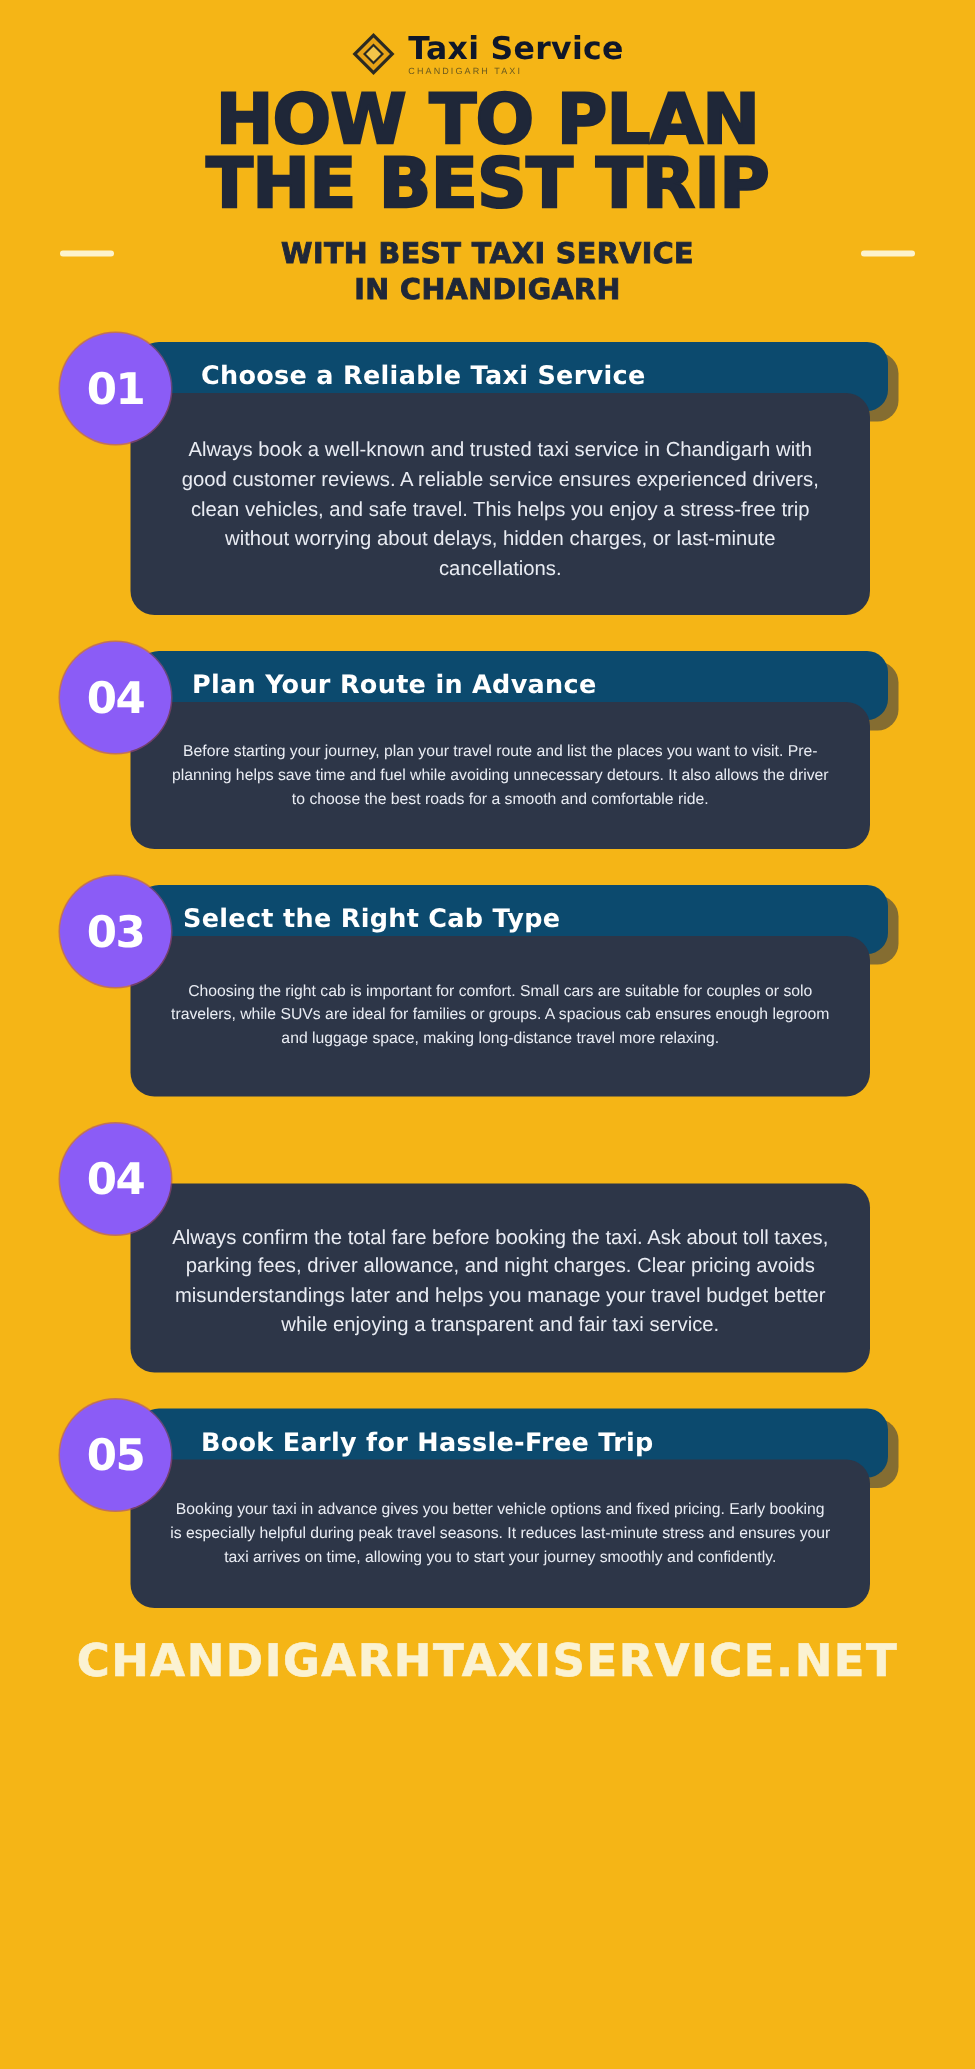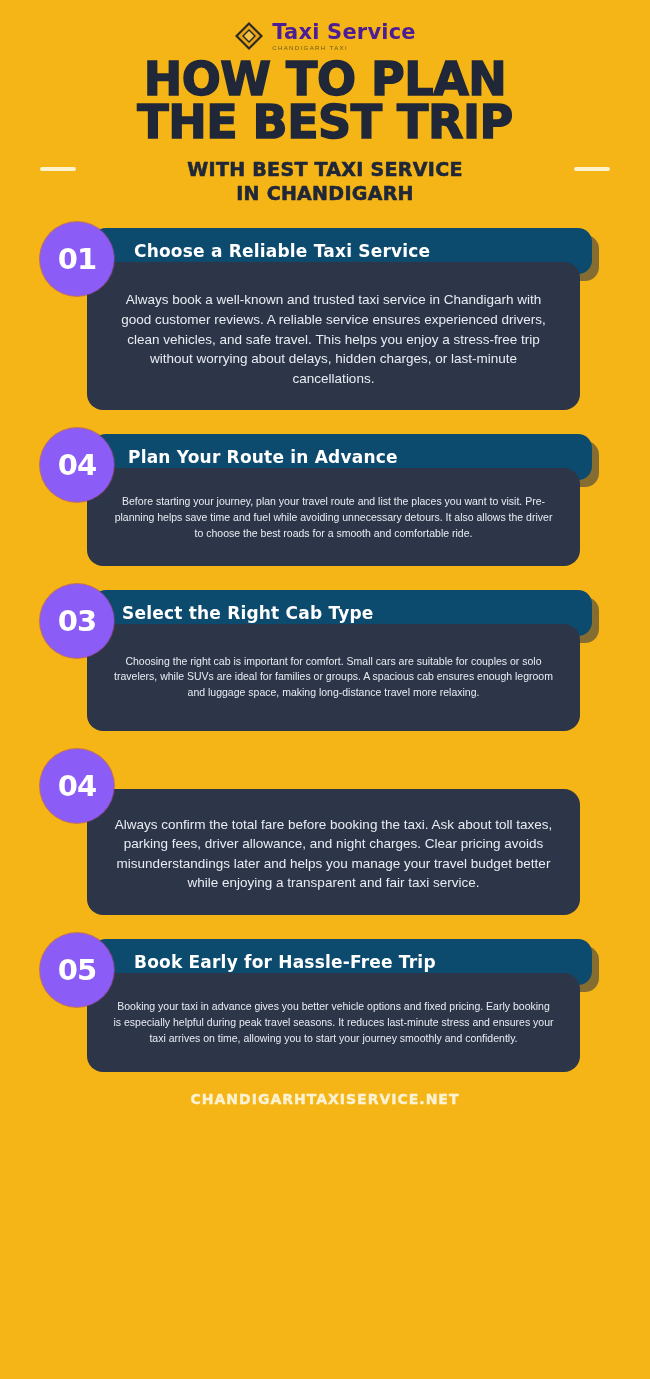--- a/index.html
+++ b/index.html
@@ -41,21 +41,21 @@
   }
   .logo-text-wrap {
     display: flex;
     flex-direction: column;
     align-items: flex-start;
     line-height: 1;
   }
   .logo-text {
     font-size: 21px;
     font-weight: bold;
-    color: #4c1d95;
+    color: #0f172a;
     letter-spacing: 0.2px;
     font-family: "DejaVu Sans", sans-serif;
   }
   .logo-sub {
     font-size: 6px;
     color: #6b5a1f;
     letter-spacing: 1.4px;
     margin-top: 2px;
     font-family: "Liberation Sans", sans-serif;
   }
@@ -192,21 +192,21 @@
   .step.s3 .head-bar { padding-left: 30px; }
   .step.s2 .head-bar { padding-left: 36px; }
 
   
   .footer {
     text-align: center;
     margin-top: 10px;
   }
   .footer-text {
     font-family: "DejaVu Sans", sans-serif;
-    font-size: 14px;
+    font-size: 30px;
     font-weight: bold;
     color: #fbf2d2;
     letter-spacing: 1px;
     text-transform: uppercase;
     -webkit-text-stroke: 0.4px #fbf2d2;
   }
 </style>
 </head>
 <body>
 

